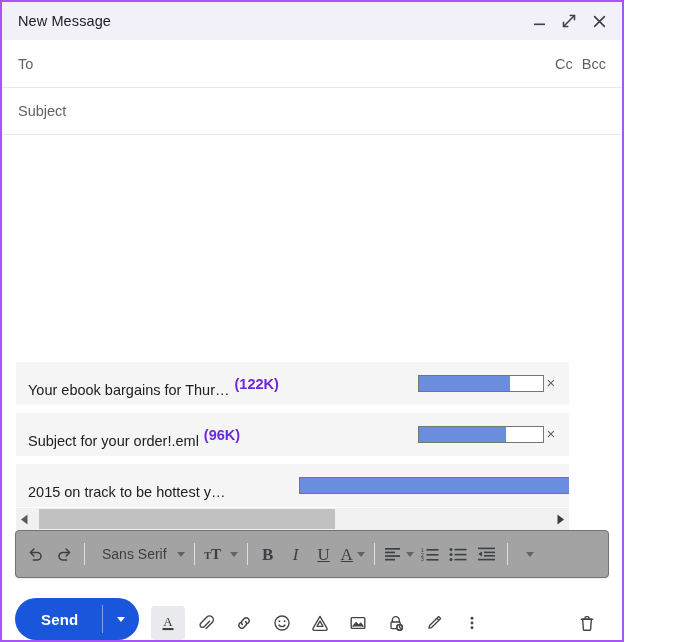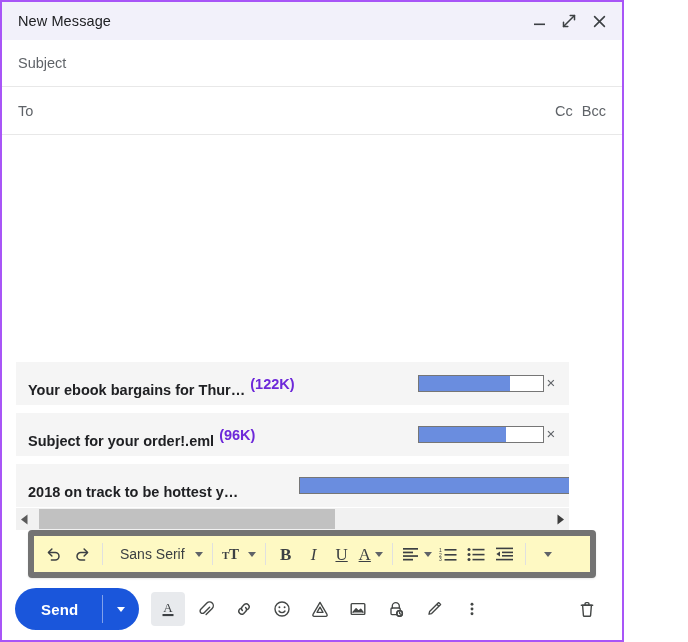--- a/index.html
+++ b/index.html
@@ -119,21 +119,21 @@
     border-bottom: 1px solid #ffffff;
     display: flex;
     align-items: center;
     padding-left: 12px;
     box-sizing: border-box;
     overflow: hidden;
   }
   .attach-gap { height: 7px; background: #ffffff; }
   .attach-name {
     font-size: 14.5px;
-    font-weight: bold;
+    font-weight: normal;
     color: #202124;
     white-space: nowrap;
     margin-top: 13px;
   }
   .attach-size {
     font-size: 14.5px;
     font-weight: bold;
     color: #6d28d9;
     margin-left: 5px;
     white-space: nowrap;
@@ -200,24 +200,24 @@
     width: 301px;
     height: 20px;
     background: #c1c1c1;
     cursor: pointer;
   }
 
   
   .format-bar {
     flex: 0 0 48px;
     height: 48px;
-    margin: 0 26px;
-    border: 6px solid #737373;
+    margin: 0 13px;
+    border: 1px solid #737373;
     border-radius: 4px;
-    background: #fef9c3;
+    background: #a3a3a3;
     box-sizing: border-box;
     display: flex;
     align-items: center;
     padding: 0 6px;
     box-shadow: 0 1px 2px rgba(60,64,67,.12);
   }
   .fb-btn {
     height: 30px;
     min-width: 28px;
     display: flex;
@@ -256,21 +256,21 @@
   }
   .bold-g  { font-weight: bold; font-family: "Liberation Serif", serif; font-size: 17px;}
   .ital-g  { font-style: italic; font-family: "Liberation Serif", serif; font-size: 17px;}
   .und-g   { text-decoration: underline; font-family: "Liberation Serif", serif; font-size: 17px;}
 
   
   .action-bar {
     flex: 0 0 62px;
     height: 62px;
     display: flex;
-    align-items: center;
+    align-items: flex-end;
     padding: 0 14px 0 13px;
     box-sizing: border-box;
   }
   .send-group {
     display: flex;
     align-items: stretch;
     height: 42px;
     background: #1a56db;
     border-radius: 21px;
     overflow: hidden;
@@ -344,30 +344,30 @@
       <div class="hdr-btn">
         <svg width="15" height="15" viewBox="0 0 15 15" stroke="#3c4043" stroke-width="1.6" stroke-linecap="round">
           <line x1="2.6" y1="2.6" x2="12.4" y2="12.4"></line>
           <line x1="12.4" y1="2.6" x2="2.6" y2="12.4"></line>
         </svg>
       </div>
 
     </div>
   </div>
 
-  <div class="field-row subject-row">
-    <div class="field-label">Subject</div>
-  </div>
-
   <div class="field-row">
     <div class="field-label">To</div>
     <div class="ccbcc">
       <span>Cc</span>
       <span>Bcc</span>
     </div>
+  </div>
+
+  <div class="field-row subject-row">
+    <div class="field-label">Subject</div>
   </div>
 
   <div class="body-area">
     <div class="body-text"></div>
 
     <div class="attachments">
 
       <div class="attach-row">
         <span class="attach-name">Your ebook bargains for Thur…</span>
         <span class="attach-size">(122K)</span>
@@ -384,21 +384,21 @@
         <span class="attach-size">(96K)</span>
         <div class="progress p2">
           <i id="bar1" style="width: 70%; background: rgb(106, 141, 223);"></i>
         </div>
         <div class="attach-remove">×</div>
       </div>
 
       <div class="attach-gap"></div>
 
       <div class="attach-row">
-        <span class="attach-name">2018 on track to be hottest y…</span>
+        <span class="attach-name">2015 on track to be hottest y…</span>
         <span class="attach-size"></span>
         <div class="progress p3">
           <i id="bar2" style="width: 100%; background: rgb(106, 141, 223);"></i>
         </div>
       </div>
 
       <div class="hscroll">
         <div class="arrow">
           <svg width="9" height="11" viewBox="0 0 9 11">
               <polygon points="7.5,0.5 7.5,10.5 1,5.5" fill="#5a5a5a"></polygon>

